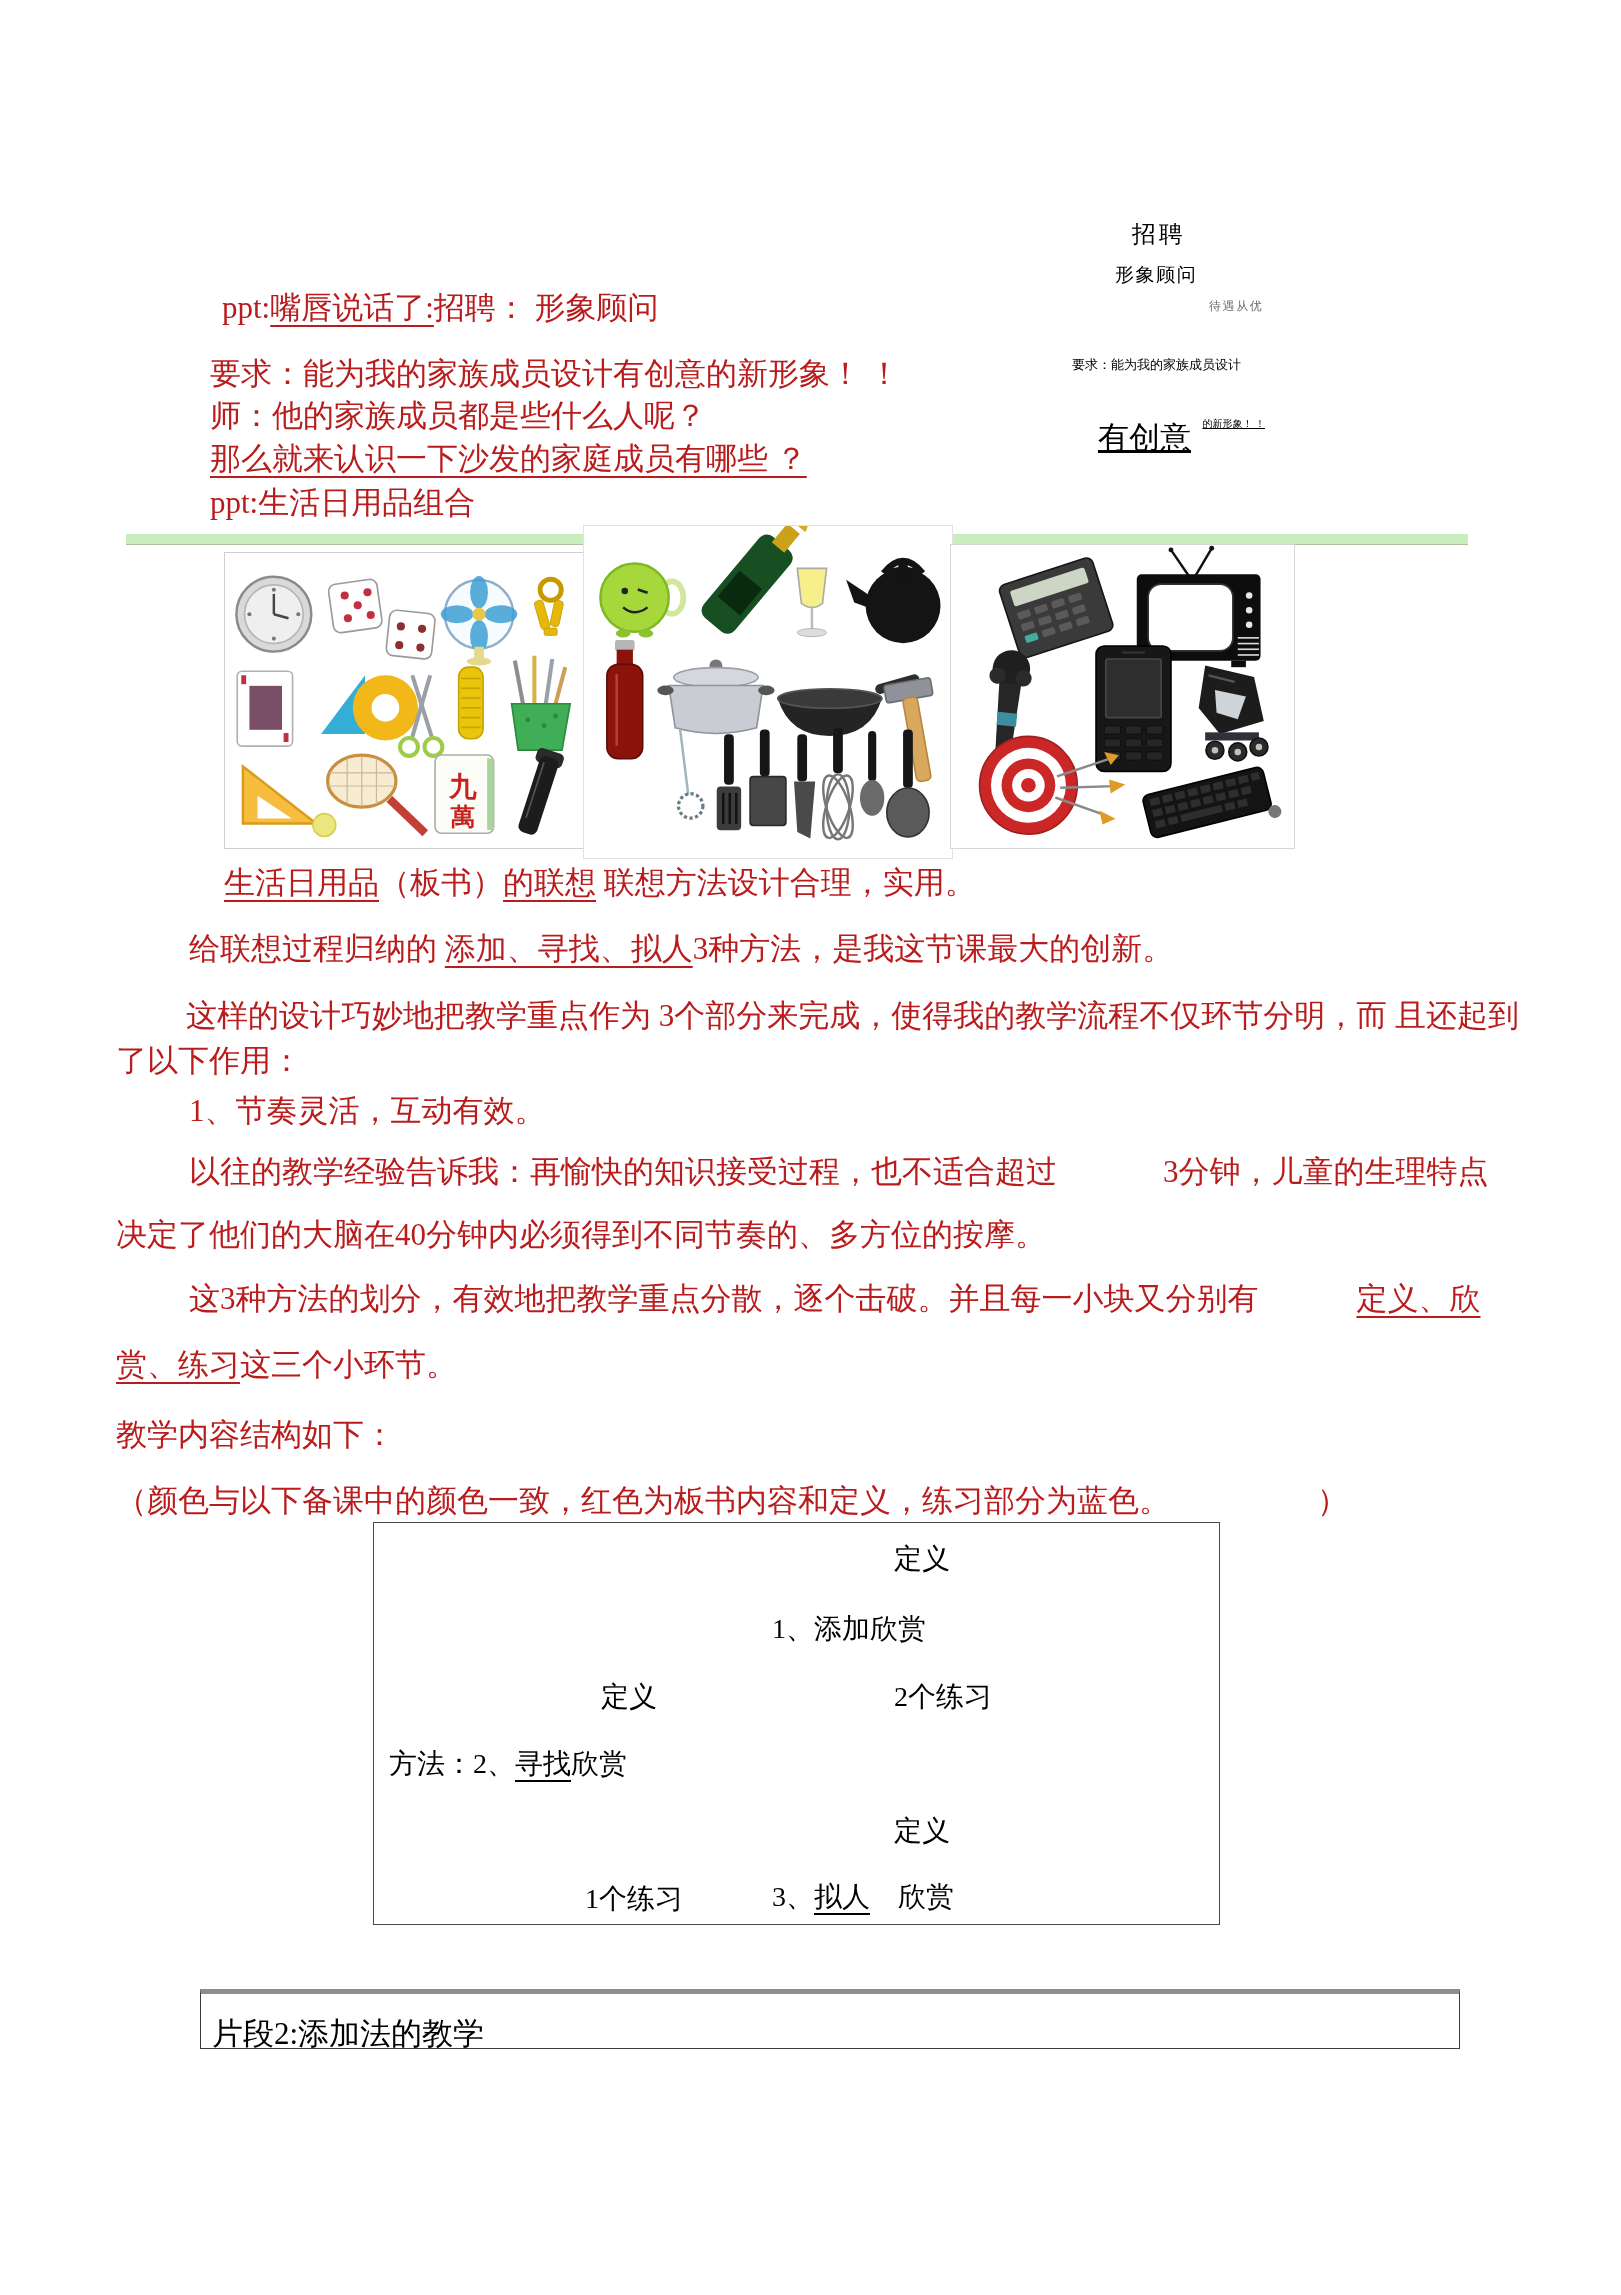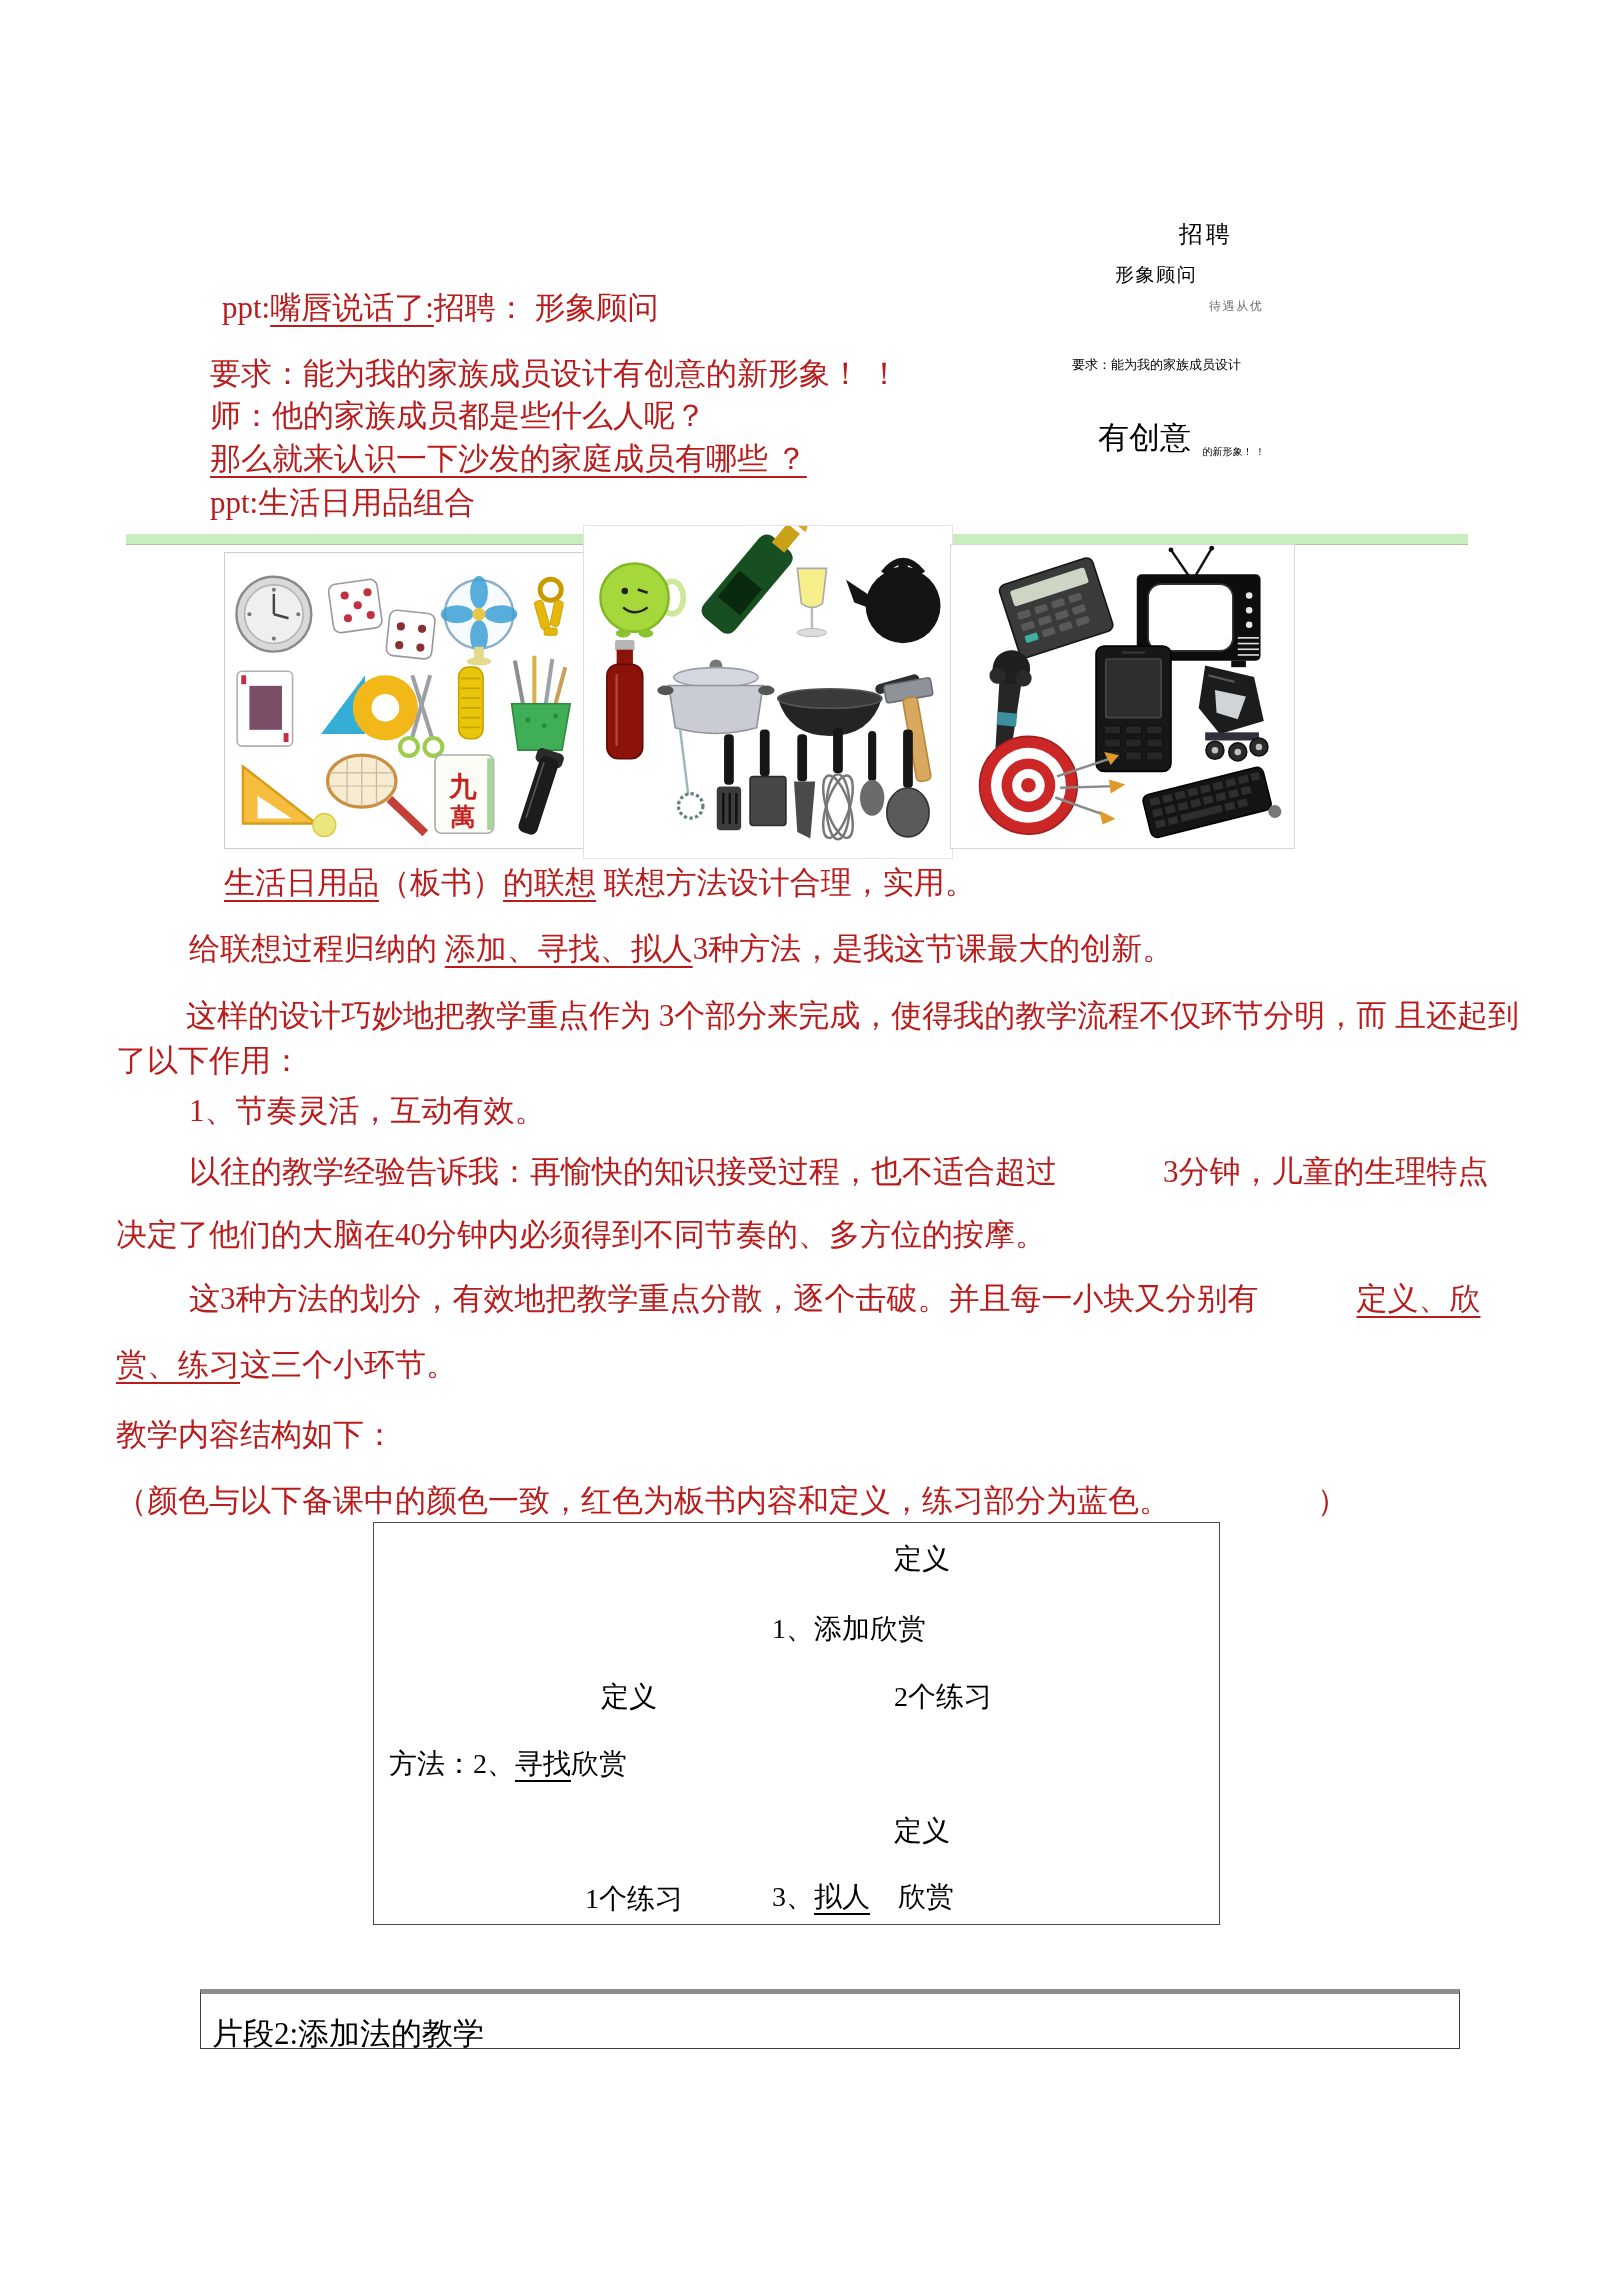--- a/index.html
+++ b/index.html
@@ -7,25 +7,25 @@
     width:1622px;height:2295px;position:relative;background:#ffffff;
     font-family:"Liberation Serif","DejaVu Serif",serif;color:#000;
     overflow:hidden;
   }
   .t{position:absolute;font-size:31px;line-height:1.15;white-space:pre;color:#b91c1c;}
   .u{text-decoration:underline;text-decoration-thickness:2px;text-underline-offset:6.5px;}
   .sp{display:inline-block;height:0.8px;}
   .s130{width:106px}.s120{width:98px}.s180{width:147px}
 
   
-  .poster-title{position:absolute;left:1179px;top:218px;font-size:23.6px;letter-spacing:3.3px;}
+  .poster-title{position:absolute;left:1132px;top:218px;font-size:23.6px;letter-spacing:3.3px;}
   .poster-sub{position:absolute;left:1115px;top:262px;font-size:19px;letter-spacing:1.6px;}
   .poster-note{position:absolute;left:1209px;top:298px;font-size:12px;color:#6d6d6d;letter-spacing:1.6px;}
   .poster-req{position:absolute;left:1072px;top:356px;font-size:13px;white-space:pre;}
-  .poster-big{position:absolute;left:1098px;top:417px;display:flex;align-items:flex-end;gap:11.4px;white-space:pre;}
+  .poster-big{position:absolute;left:1098px;top:417px;display:flex;align-items:flex-start;gap:11.4px;white-space:pre;text-decoration:underline;}
   .poster-big .big{font-size:31px;}
   .poster-big .small{font-size:10px;}
 
   .green-bar{position:absolute;left:126px;top:534px;width:1342px;height:9.8px;
     background:#c9edbd;border-bottom:0.8px solid #aebfa4;z-index:0;}
 
   .img-box{position:absolute;background:#fff;z-index:1;}
   .img-left{left:224px;top:552px;width:368px;height:295px;border:1.6px solid #cfcfcf;}
   .img-mid{left:583px;top:525px;width:368px;height:332px;border:0.8px solid #e2e2e2;}
   .img-right{left:950px;top:544px;width:343px;height:303px;border:0.8px solid #d6d6d6;}

